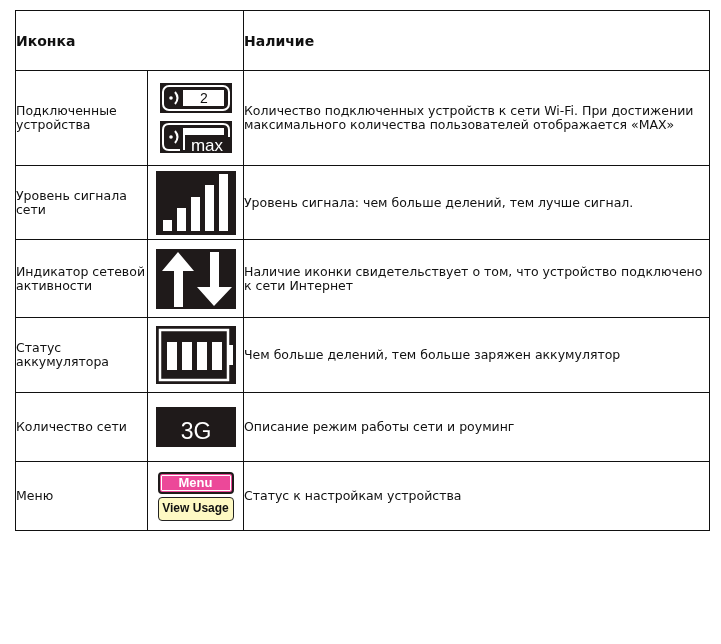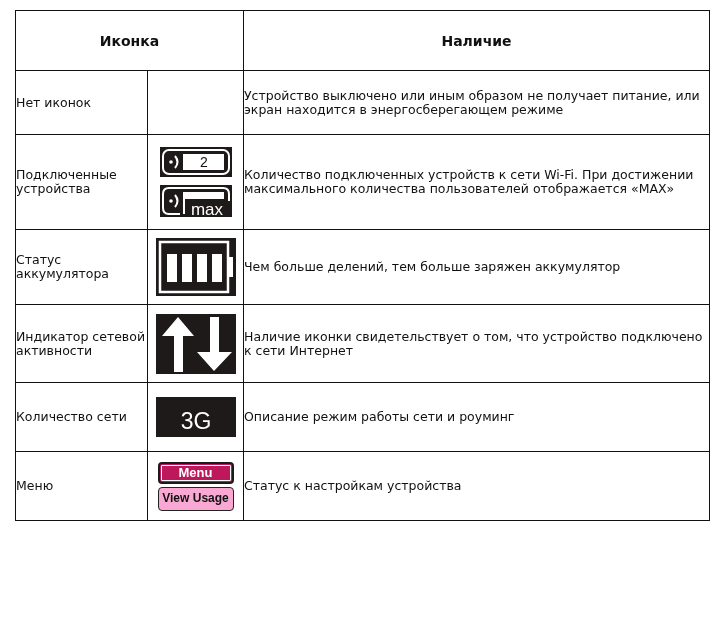--- a/index.html
+++ b/index.html
@@ -6,54 +6,49 @@
   body { width: 721px; height: 644px; position: relative; overflow: hidden;
          font-family: "DejaVu Sans", sans-serif; color: #111; }
   table.legend {
     position: absolute; left: 15px; top: 10px;
     width: 695px; border-collapse: collapse; table-layout: fixed;
     font-size: 12.5px; line-height: 14px;
   }
   table.legend td, table.legend th {
     border: 1.3px solid #111; vertical-align: middle; padding: 0;
   }
-  table.legend th { font-weight: bold; font-size: 14px; height: 59px; text-align: center; }
+  table.legend th { font-weight: bold; font-size: 14px; height: 59px; text-align: left; }
   col.c1 { width: 132px; }
   col.c2 { width: 96px; }
   td.name { padding-left: 6px; }
   td.desc { padding-left: 27px; padding-right: 8px; }
   td.icon { text-align: center; }
   .ico { display: inline-block; vertical-align: middle; }
   .ico svg { display: block; }
   .btn { display: block; margin: 0 auto; border-radius: 4px; font-family: "Liberation Sans", sans-serif;
          font-weight: bold; text-align: center; box-sizing: border-box; width: 76px; }
-  .btn-dark { background: #be185d; color: #fff; border: 2px solid #1f1a1a; outline: 1px solid #fff; outline-offset: -4px;
+  .btn-dark { background: #ec4899; color: #fff; border: 2px solid #1f1a1a; outline: 1px solid #fff; outline-offset: -4px;
               height: 22px; line-height: 18px; font-size: 13px; margin-bottom: 3px; }
-  .btn-light { background: #f9a8d4; color: #111; border: 1.5px solid #222; height: 24px; line-height: 21px; font-size: 12px; }
+  .btn-light { background: #fef9c3; color: #111; border: 1.5px solid #222; height: 24px; line-height: 21px; font-size: 12px; }
 </style>
 </head>
 <body>
 
 <table class="legend">
   <colgroup>
       <col class="c1">
       <col class="c2">
       <col>
     </colgroup>
   <tbody>
       <tr>
     <th colspan="2">Иконка</th>
     <th>Наличие</th>
   </tr>
 
-  <tr style="height:64px">
-    <td class="name">Нет иконок</td>
-    <td class="icon"></td>
-    <td class="desc">Устройство выключено или иным образом не получает питание, или экран находится в энергосберегающем режиме</td>
-  </tr>
 
   <tr style="height:95px">
     <td class="name">Подключенные устройства</td>
     <td class="icon">
       <span class="ico">
         <svg width="72" height="30" viewBox="0 0 72 30">
           <rect x="0" y="0" width="72" height="30" fill="#1f1a1a"></rect>
           <rect x="3" y="3" width="66" height="24" rx="6" fill="none" stroke="#fff" stroke-width="2"></rect>
           <circle cx="11" cy="15" r="1.8" fill="#fff"></circle>
           <path d="M15 9 Q20 15 15 21" stroke="#fff" stroke-width="2" fill="none"></path>
@@ -71,51 +66,67 @@
           <rect x="23" y="7" width="41" height="7" fill="#fff"></rect>
           <rect x="23" y="7" width="2" height="22" fill="#fff"></rect>
           <text x="47" y="30" text-anchor="middle" font-size="17" font-family="Liberation Sans, sans-serif" fill="#fff">max</text>
         </svg>
       </span>
     </td>
     <td class="desc">Количество подключенных устройств к сети Wi-Fi. При достижении максимального количества пользователей отображается «MAX»</td>
   </tr>
 
 
+  <tr style="height:74px">
+    <td class="name">Уровень сигнала сети</td>
+    <td class="icon">
+      <span class="ico">
+        <svg width="80" height="64" viewBox="0 0 80 64">
+          <rect x="0" y="0" width="80" height="64" fill="#1f1a1a"></rect>
+          <rect x="7" y="49" width="9" height="11" fill="#fff"></rect>
+          <rect x="21" y="37" width="9" height="23" fill="#fff"></rect>
+          <rect x="35" y="26" width="9" height="34" fill="#fff"></rect>
+          <rect x="49" y="14" width="9" height="46" fill="#fff"></rect>
+          <rect x="63" y="3" width="9" height="57" fill="#fff"></rect>
+        </svg>
+      </span>
+    </td>
+    <td class="desc">Уровень сигнала: чем больше делений, тем лучше сигнал.</td>
+  </tr>
+
+  <tr style="height:78px">
+    <td class="name">Индикатор сетевой активности</td>
+    <td class="icon">
+      <span class="ico">
+        <svg width="80" height="60" viewBox="0 0 80 60">
+          <rect x="0" y="0" width="80" height="60" fill="#1f1a1a"></rect>
+          <path d="M22 3 L38 22 H27 V58 H18 V22 H6 Z" fill="#fff"></path>
+          <path d="M54 3 H63 V38 H76 L58 57 L41 38 H54 Z" fill="#fff"></path>
+        </svg>
+      </span>
+    </td>
+    <td class="desc">Наличие иконки свидетельствует о том, что устройство подключено к сети Интернет</td>
+  </tr>
 
   <tr style="height:75px">
     <td class="name">Статус аккумулятора</td>
     <td class="icon">
       <span class="ico">
         <svg width="80" height="58" viewBox="0 0 80 58">
           <rect x="0" y="0" width="80" height="58" fill="#1f1a1a"></rect>
           <rect x="4" y="4" width="68" height="50" fill="none" stroke="#fff" stroke-width="2.5"></rect>
           <rect x="72" y="19" width="5" height="20" fill="#fff"></rect>
           <rect x="11" y="16" width="10" height="28" fill="#fff"></rect>
           <rect x="26" y="16" width="10" height="28" fill="#fff"></rect>
           <rect x="41" y="16" width="10" height="28" fill="#fff"></rect>
           <rect x="56" y="16" width="10" height="28" fill="#fff"></rect>
         </svg>
       </span>
     </td>
     <td class="desc">Чем больше делений, тем больше заряжен аккумулятор</td>
-  </tr>
-
-  <tr style="height:78px">
-    <td class="name">Индикатор сетевой активности</td>
-    <td class="icon">
-      <span class="ico">
-        <svg width="80" height="60" viewBox="0 0 80 60">
-          <rect x="0" y="0" width="80" height="60" fill="#1f1a1a"></rect>
-          <path d="M22 3 L38 22 H27 V58 H18 V22 H6 Z" fill="#fff"></path>
-          <path d="M54 3 H63 V38 H76 L58 57 L41 38 H54 Z" fill="#fff"></path>
-        </svg>
-      </span>
-    </td>
-    <td class="desc">Наличие иконки свидетельствует о том, что устройство подключено к сети Интернет</td>
   </tr>
 
   <tr style="height:69px">
     <td class="name">Количество сети</td>
     <td class="icon">
       <span class="ico">
         <svg width="80" height="40" viewBox="0 0 80 40">
           <rect x="0" y="0" width="80" height="40" fill="#1f1a1a"></rect>
           <text x="40" y="32" text-anchor="middle" font-size="23" font-family="Liberation Sans, sans-serif" fill="#fff">3G</text>
         </svg>

